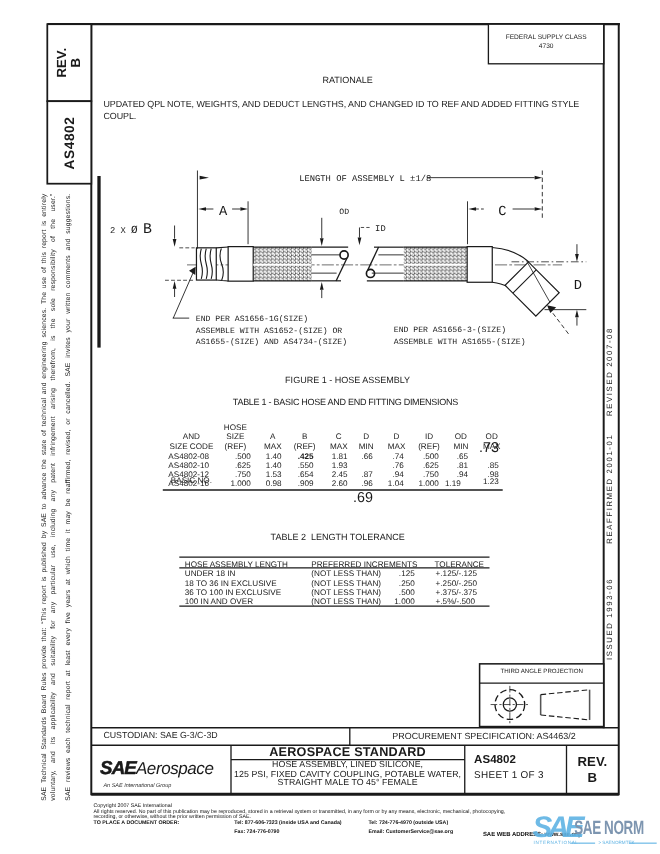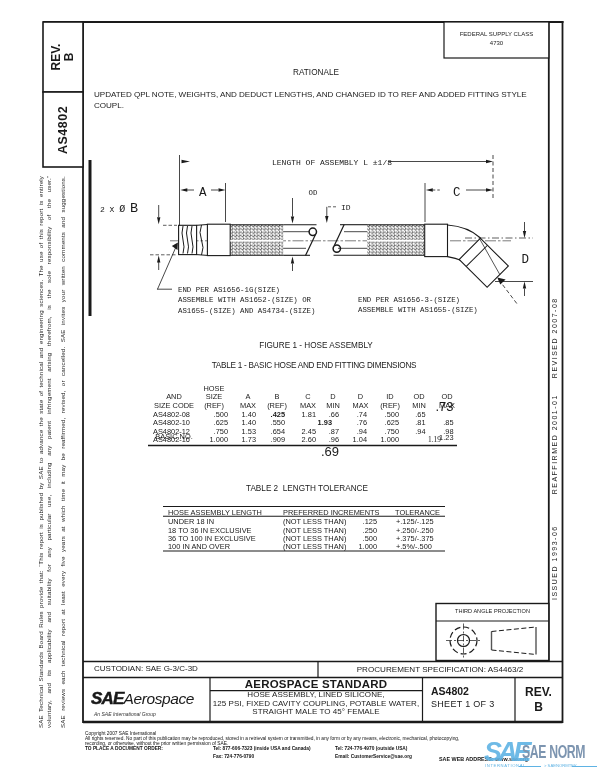--- a/index.html
+++ b/index.html
@@ -222,45 +222,45 @@
 <div style="position:absolute;right:284px;top:409.5px;font-size:7.4px;white-space:nowrap;">1.81</div>
 <div style="position:absolute;right:261px;top:409.5px;font-size:7.4px;white-space:nowrap;">.66</div>
 <div style="position:absolute;right:233px;top:409.5px;font-size:7.4px;white-space:nowrap;">.74</div>
 <div style="position:absolute;right:201px;top:409.5px;font-size:7.4px;white-space:nowrap;">.500</div>
 <div style="position:absolute;right:174.5px;top:409.5px;font-size:7.4px;white-space:nowrap;">.65</div>
 <div style="position:absolute;right:146.5px;top:399px;font-size:13px;white-space:nowrap;">.73</div>
 <div style="position:absolute;left:153px;top:418px;font-size:7.4px;white-space:nowrap;">AS4802-10</div>
 <div style="position:absolute;right:372px;top:418px;font-size:7.4px;white-space:nowrap;">.625</div>
 <div style="position:absolute;right:344px;top:418px;font-size:7.4px;white-space:nowrap;">1.40</div>
 <div style="position:absolute;right:315px;top:418px;font-size:7.4px;white-space:nowrap;">.550</div>
-<div style="position:absolute;right:268px;top:418px;font-size:7.4px;white-space:nowrap;font-weight:bold;">1.93</div>
+<div style="position:absolute;right:284px;top:418px;font-size:7.4px;white-space:nowrap;">1.93</div>
 <div style="position:absolute;right:261px;top:414px;font-size:13px;white-space:nowrap;margin-top:30px;">.69</div>
 <div style="position:absolute;right:233px;top:418px;font-size:7.4px;white-space:nowrap;">.76</div>
 <div style="position:absolute;right:201px;top:418px;font-size:7.4px;white-space:nowrap;">.625</div>
 <div style="position:absolute;right:174.5px;top:418px;font-size:7.4px;white-space:nowrap;">.81</div>
 <div style="position:absolute;right:146.5px;top:418px;font-size:7.4px;white-space:nowrap;">.85</div>
 <div style="position:absolute;left:153px;top:426.5px;font-size:7.4px;white-space:nowrap;">AS4802-12</div>
 <div style="position:absolute;right:372px;top:426.5px;font-size:7.4px;white-space:nowrap;">.750</div>
 <div style="position:absolute;right:344px;top:426.5px;font-size:7.4px;white-space:nowrap;">1.53</div>
 <div style="position:absolute;right:315px;top:426.5px;font-size:7.4px;white-space:nowrap;">.654</div>
 <div style="position:absolute;right:284px;top:426.5px;font-size:7.4px;white-space:nowrap;">2.45</div>
 <div style="position:absolute;right:261px;top:426.5px;font-size:7.4px;white-space:nowrap;">.87</div>
 <div style="position:absolute;right:233px;top:426.5px;font-size:7.4px;white-space:nowrap;">.94</div>
 <div style="position:absolute;right:201px;top:426.5px;font-size:7.4px;white-space:nowrap;">.750</div>
 <div style="position:absolute;right:174.5px;top:426.5px;font-size:7.4px;white-space:nowrap;">.94</div>
 <div style="position:absolute;right:146.5px;top:426.5px;font-size:7.4px;white-space:nowrap;">.98</div>
 <div style="position:absolute;left:153px;top:435px;font-size:7.4px;white-space:nowrap;">AS4802-16</div>
 <div style="position:absolute;right:372px;top:435px;font-size:7.4px;white-space:nowrap;">1.000</div>
-<div style="position:absolute;right:344px;top:435px;font-size:7.4px;white-space:nowrap;">1.73</div>
+<div style="position:absolute;right:344px;top:435px;font-size:7.4px;white-space:nowrap;">0.98</div>
 <div style="position:absolute;right:315px;top:435px;font-size:7.4px;white-space:nowrap;">.909</div>
 <div style="position:absolute;right:284px;top:435px;font-size:7.4px;white-space:nowrap;">2.60</div>
 <div style="position:absolute;right:261px;top:435px;font-size:7.4px;white-space:nowrap;">.96</div>
 <div style="position:absolute;right:233px;top:435px;font-size:7.4px;white-space:nowrap;">1.04</div>
 <div style="position:absolute;right:201px;top:435px;font-size:7.4px;white-space:nowrap;">1.000</div>
-<div style="position:absolute;right:159px;top:435px;font-size:7.4px;white-space:nowrap;font-family:Liberation Serif, serif;">1.19</div>
+<div style="position:absolute;right:181px;top:435px;font-size:7.4px;white-space:nowrap;">1.19</div>
 <div style="position:absolute;right:146.5px;top:433px;font-size:7.4px;white-space:nowrap;">1.23</div>
   </div>
 
 <div>
     <div style="position:absolute;left:168px;top:507.5px;font-size:7.4px;white-space:nowrap;">HOSE ASSEMBLY LENGTH</div>
 <div style="position:absolute;left:283px;top:507.5px;font-size:7.4px;white-space:nowrap;">PREFERRED INCREMENTS</div>
 <div style="position:absolute;left:395px;top:507.5px;font-size:7.4px;white-space:nowrap;">TOLERANCE</div>
 <div style="position:absolute;left:168px;top:517.2px;font-size:7.4px;white-space:nowrap;">UNDER 18 IN</div>
 <div style="position:absolute;left:283px;top:517.2px;font-size:7.4px;white-space:nowrap;">(NOT LESS THAN)</div>
 <div style="position:absolute;right:223px;top:517.2px;font-size:7.4px;white-space:nowrap;">.125</div>

